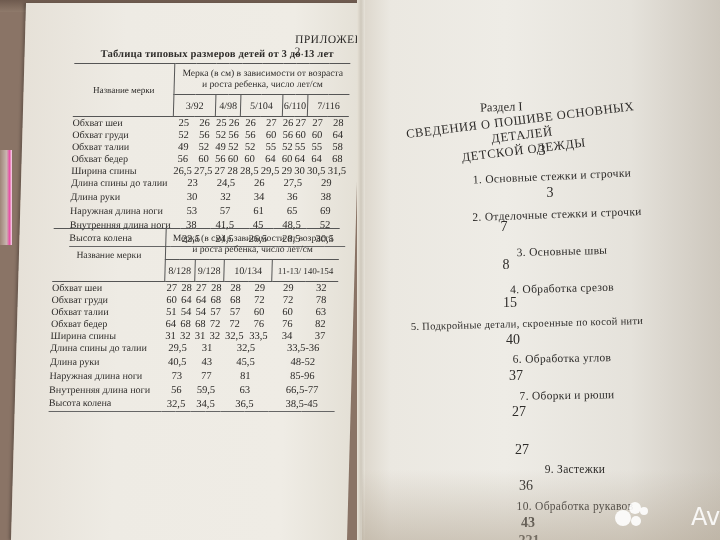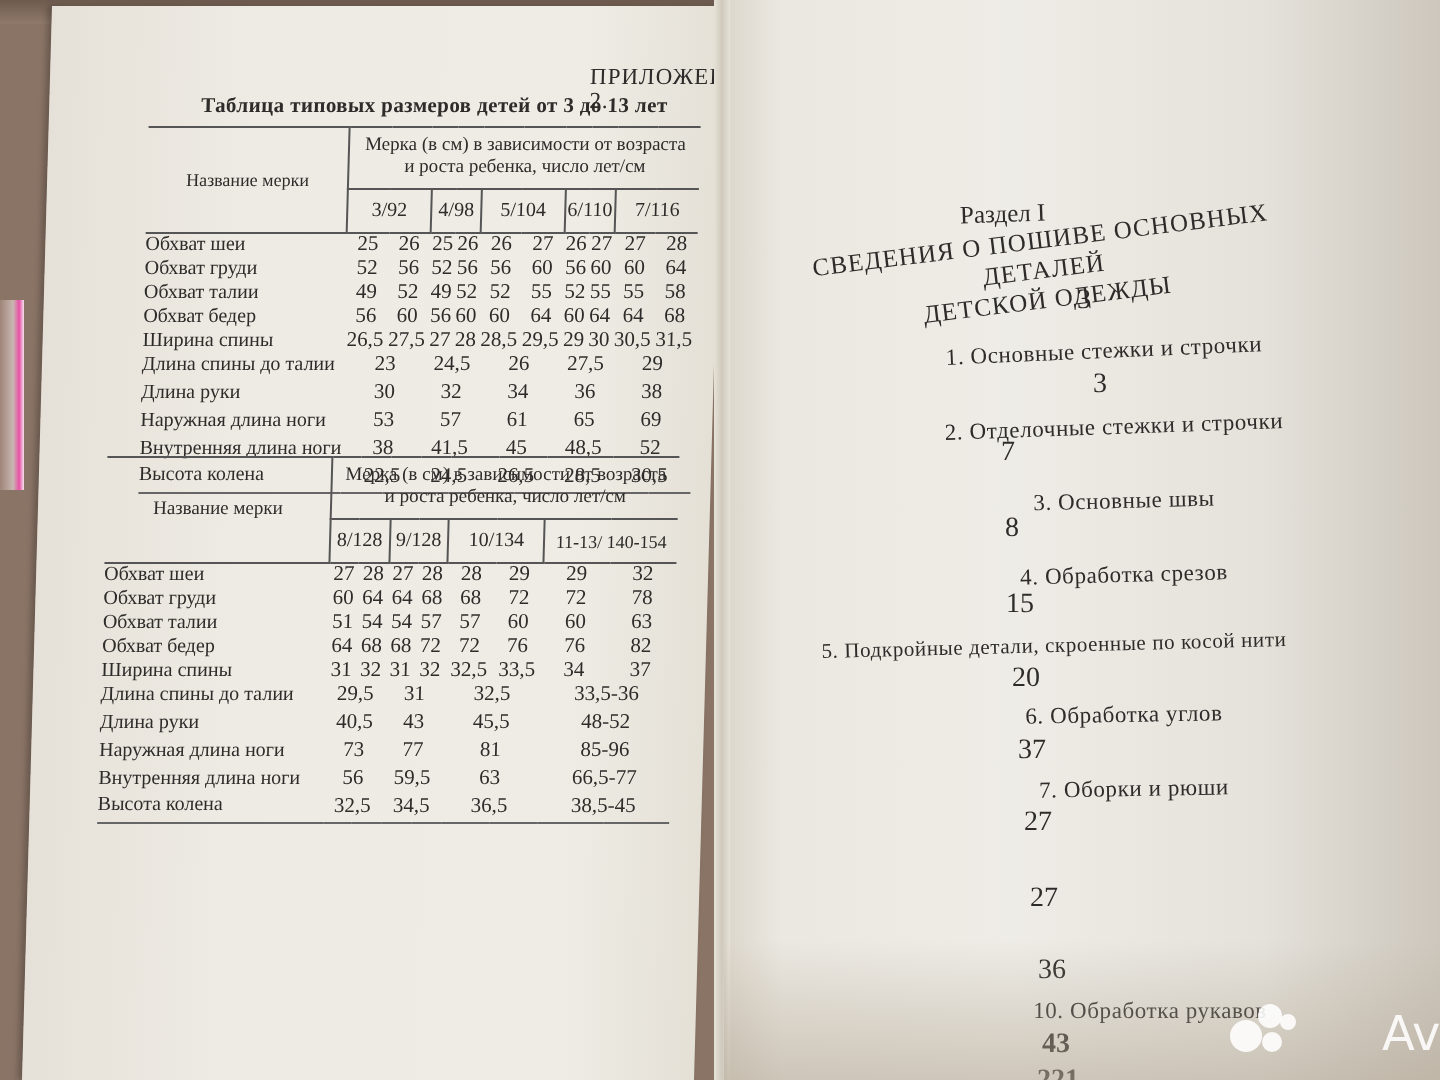--- a/index.html
+++ b/index.html
@@ -347,30 +347,31 @@
   <div class="toc-item" style="left:55px;top:208px;width:280px;transform:rotate(-2deg)">2. Отделочные стежки и строчки</div>
   <div class="toc-page" style="left:122px;top:219px;width:40px">7</div>
 
   <div class="toc-item" style="left:60px;top:245px;width:280px;transform:rotate(-1.5deg)">3. Основные швы</div>
   <div class="toc-page" style="left:124px;top:257px;width:40px">8</div>
 
   <div class="toc-item" style="left:60px;top:282px;width:280px;transform:rotate(-1.5deg)">4. Обработка срезов</div>
   <div class="toc-page" style="left:128px;top:295px;width:40px">15</div>
 
   <div class="toc-item" style="left:20px;top:318px;width:290px;font-size:10.5px;transform:rotate(-1.5deg)">5. Подкройные детали, скроенные по косой нити</div>
-  <div class="toc-page" style="left:131px;top:332px;width:40px">20</div>
+  <div class="toc-page" style="left:131px;top:332px;width:40px">40</div>
 
   <div class="toc-item" style="left:60px;top:352px;width:280px;transform:rotate(-1deg)">6. Обработка углов</div>
   <div class="toc-page" style="left:134px;top:368px;width:40px">37</div>
 
   <div class="toc-item" style="left:65px;top:389px;width:280px;transform:rotate(-1deg)">7. Оборки и рюши</div>
   <div class="toc-page" style="left:137px;top:404px;width:40px">27</div>
 
   <div class="toc-page" style="left:140px;top:442px;width:40px">27</div>
 
+  <div class="toc-item" style="left:73px;top:463px;width:280px">9. Застежки</div>
   <div class="toc-page" style="left:144px;top:478px;width:40px">36</div>
 
   <div class="toc-item" style="left:73px;top:500px;width:280px">10. Обработка рукавов</div>
   <div class="toc-page" style="left:146px;top:515px;width:40px;font-weight:bold">43</div>
 
   <div class="toc-page" style="left:147px;top:533px;width:40px;font-weight:bold">221</div>
 </div>
 
 <div class="bottom-shade"></div>
 

